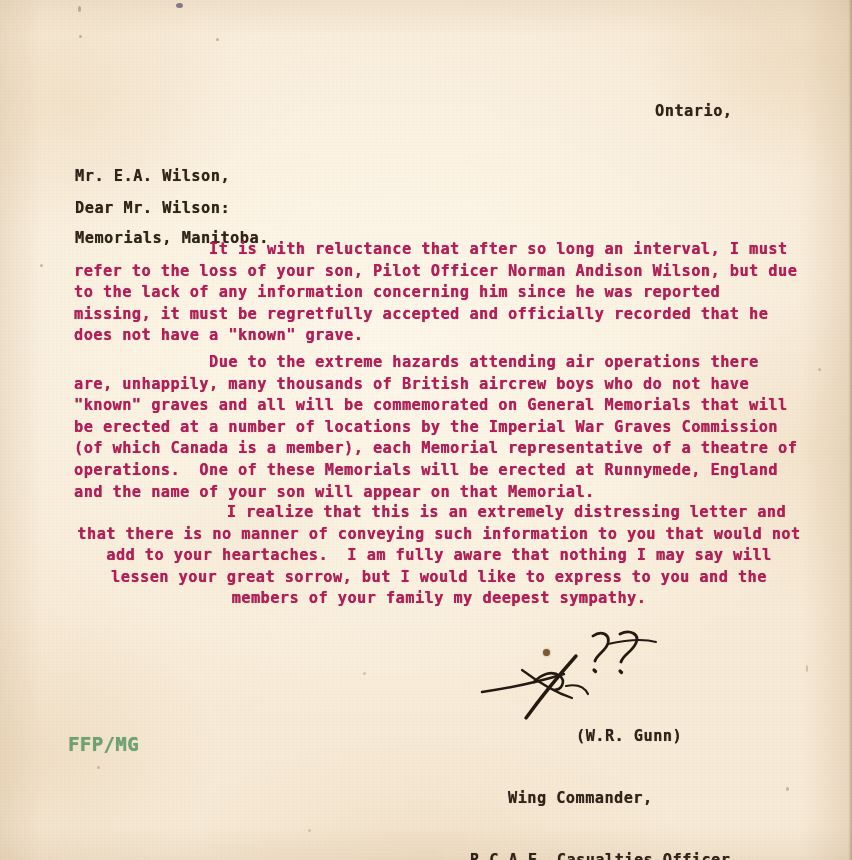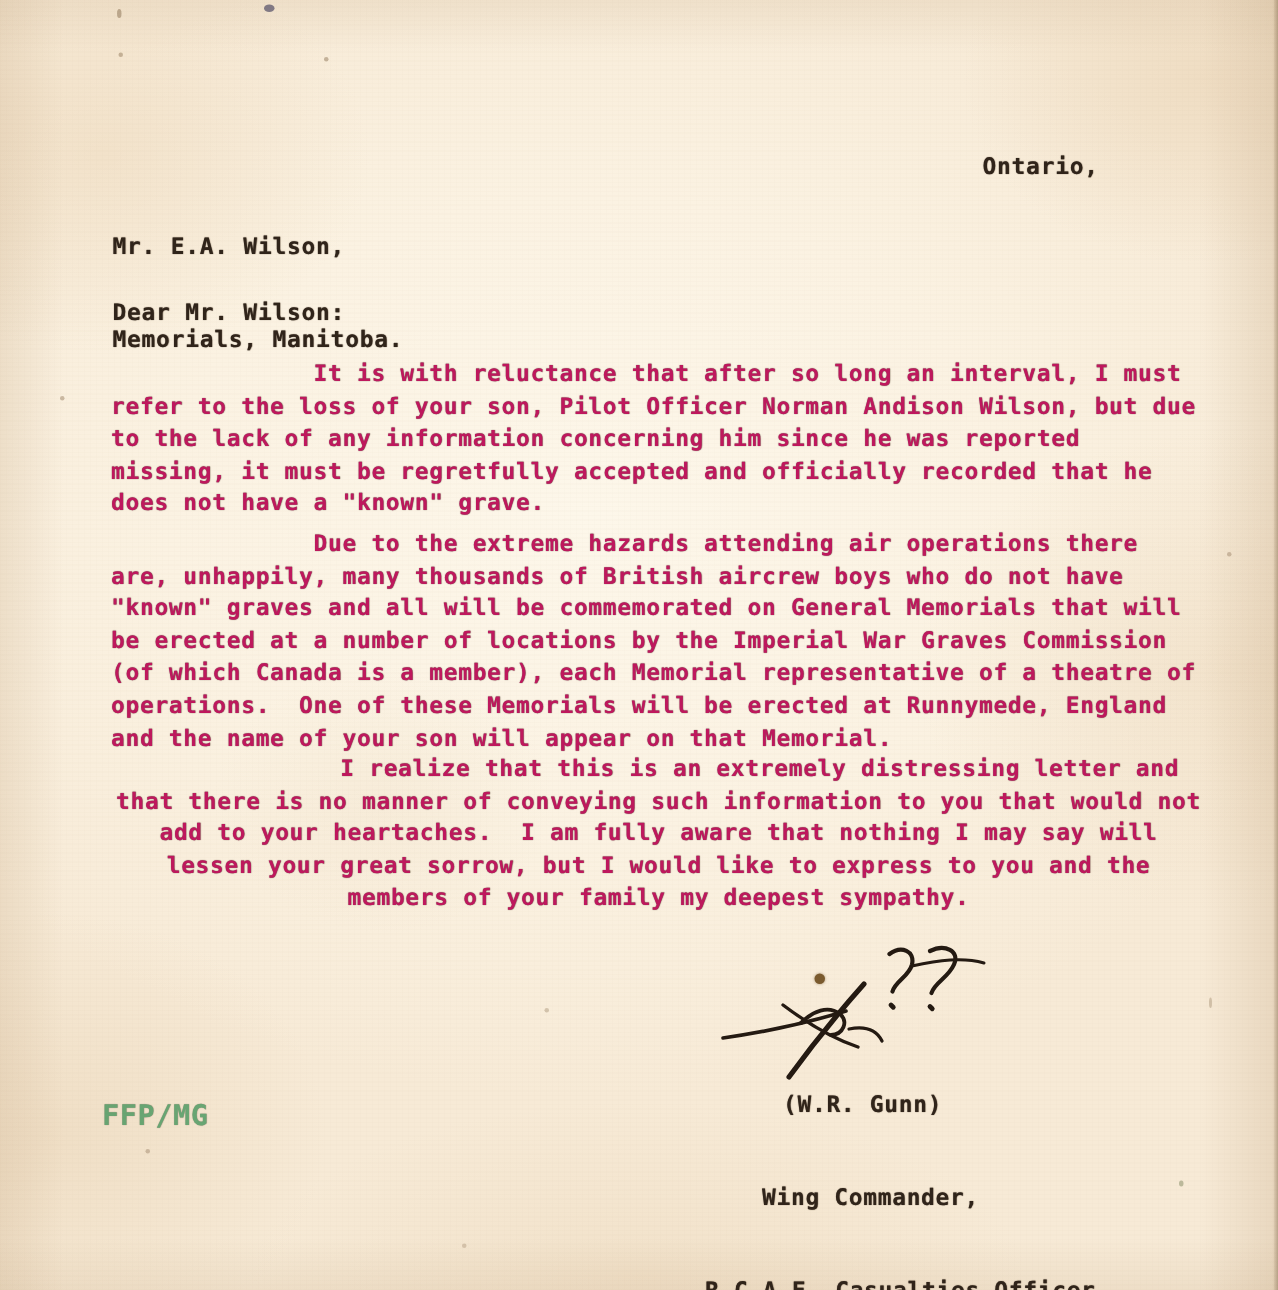--- a/index.html
+++ b/index.html
@@ -81,21 +81,21 @@
   .typed.soft { color: #3b2d20; opacity: .93; }
 
   #header-block {
     left: 600px;
     top: 60px;
     text-align: left;
   }
   #header-block .hdr-line { display: block; }
   #header-line-place { margin-left: 55px; }
 
-  #address-block { left: 75px; top: 113px; }
+  #address-block { left: 75px; top: 125px; }
   #address-block .addr-line { display: block; }
 
   #salutation { left: 75px; top: 198px; }
 
   .body-par {
     position: absolute;
     left: 74px;
     width: 730px;
     color: #be185d;
     font-size: 15.2px;
@@ -121,21 +121,21 @@
     font-size: 15.2px;
     line-height: 20.8px;
     letter-spacing: .5px;
     font-weight: 700;
     white-space: pre;
     text-shadow:
       0 0 .7px rgba(48,36,26,.58),
       .35px .25px .5px rgba(90,68,46,.38);
   }
   #signature-block .sig-line { display: block; }
-  #sig-name-line  { margin-left: 52px; }
+  #sig-name-line  { margin-left: 106px; }
   #sig-rank-line  { margin-left: 38px; }
 
   #reference-initials {
     left: 68px;
     top: 734px;
     opacity: .62;
     color: #15803d;
     letter-spacing: .4px;
     font-size: 19px;
   }

